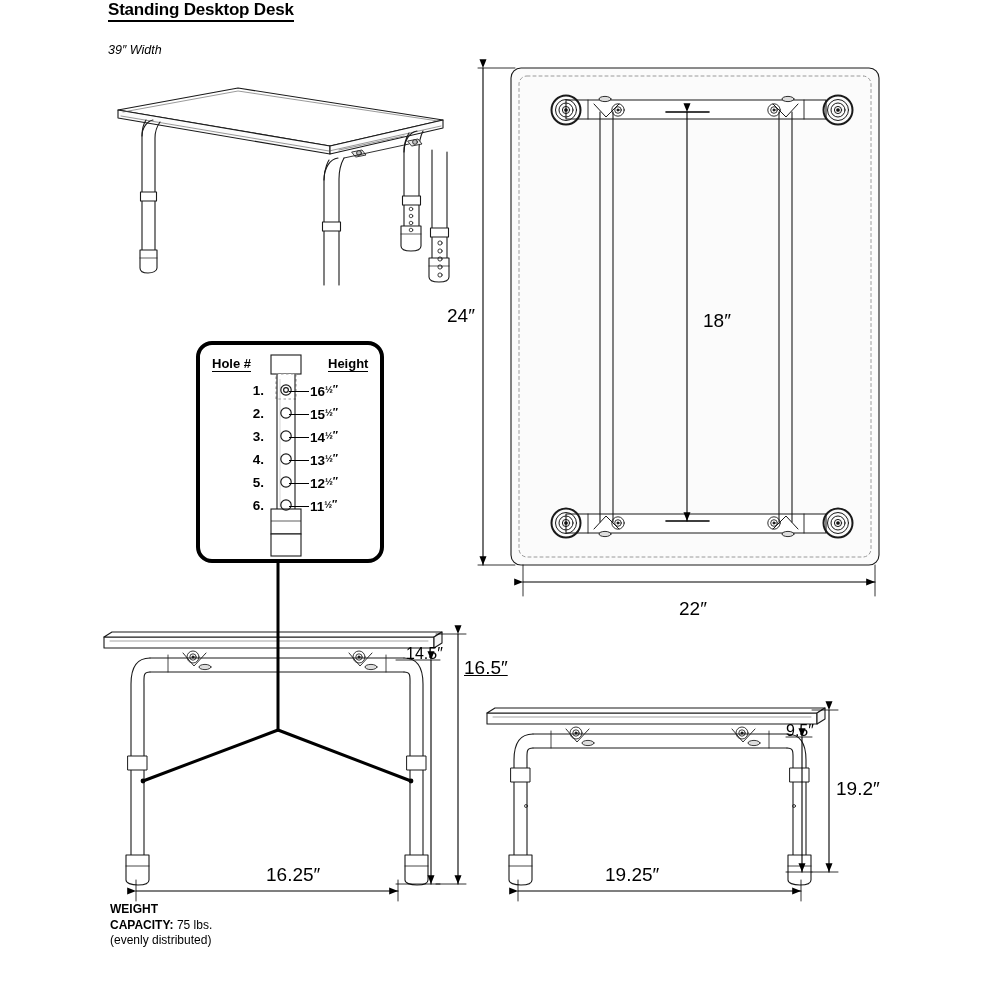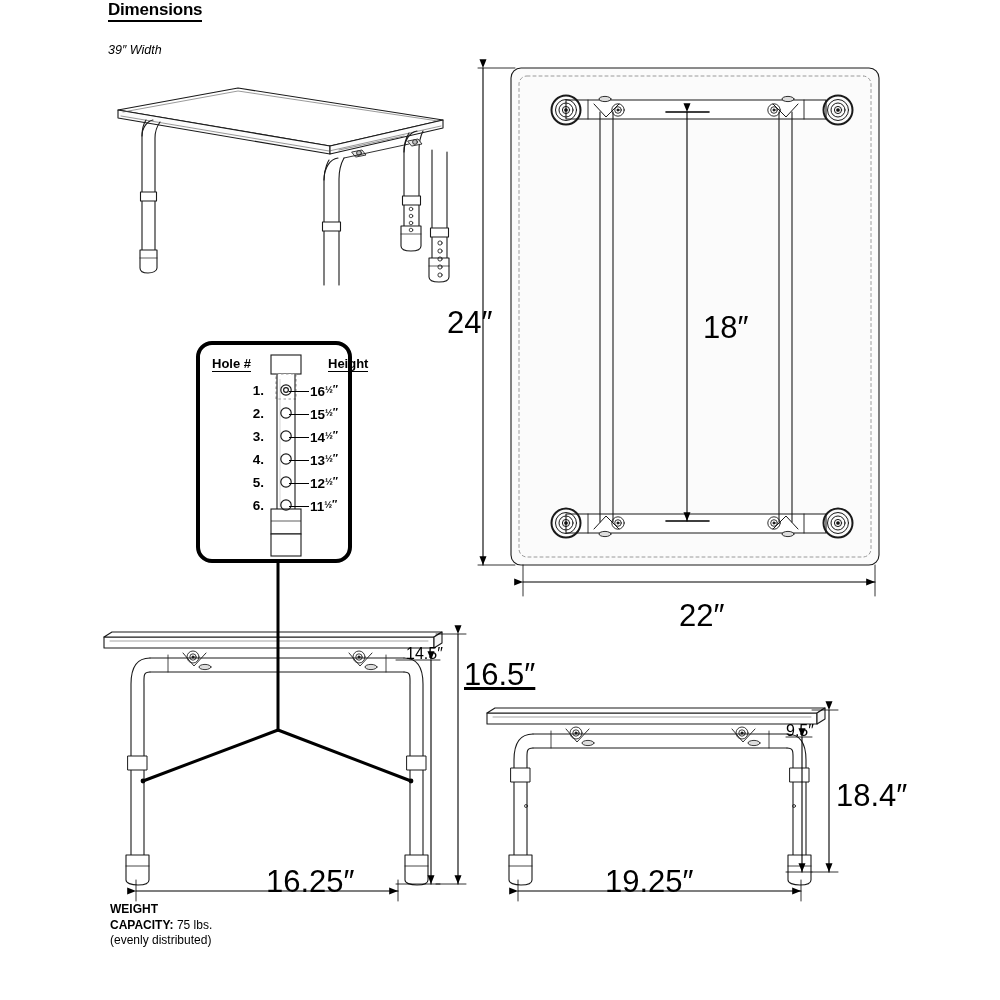--- a/index.html
+++ b/index.html
@@ -19,26 +19,26 @@
   }
   #subtitle{
     left:108px;top:43px;font-size:12.5px;font-style:italic;font-weight:normal;
   }
 
   
   #weight-block{left:110px;top:902px;font-size:12px;line-height:15.5px;}
   .wb-bold{font-weight:bold;}
 
   
-  .dim{font-size:31px;letter-spacing:0px;white-space:nowrap;}
+  .dim{font-size:19px;letter-spacing:0px;white-space:nowrap;}
   .dim-sm{font-size:16px;letter-spacing:0px;white-space:nowrap;}
 
   
   #hole-chart{
-    left:196px;top:341px;width:156px;height:222px;
+    left:196px;top:341px;width:188px;height:222px;
     border:4px solid #000;border-radius:16px;background:#fff;
     box-sizing:border-box;
   }
   .hc-head{
     position:absolute;font-size:13px;font-weight:bold;
     border-bottom:1.5px solid #000;line-height:14px;
   }
   #hc-head-hole{left:12px;top:12px;}
   #hc-head-height{left:108px;top:12px;margin-left:20px;}
   .hc-num{
@@ -49,21 +49,21 @@
     position:absolute;font-size:13.5px;font-weight:bold;left:110px;
   }
   .hc-lead{position:absolute;left:89px;height:1.2px;background:#000;width:20px;}
   .frac{font-size:9.5px;vertical-align:0.32em;letter-spacing:-0.3px;}
   .pr{font-size:11px;vertical-align:0.30em;}
 </style>
 </head>
 <body>
 
 <div class="abs" id="title-block">
-  <div><span class="title-line">Dimensions</span></div>
+  <div><span class="title-line">Standing Desktop Desk</span></div>
 </div>
 <div class="abs" id="subtitle">39″ Width</div>
 
 <svg class="abs" style="left:0;top:0;" width="1000" height="1000" viewBox="0 0 1000 1000">
   <defs>
     <marker id="ah" markerWidth="9" markerHeight="9" refX="8" refY="3.2" orient="auto">
       <path d="M0,0 L8,3.2 L0,6.4 z" fill="#000"></path>
     </marker>
     <marker id="ahs" markerWidth="8" markerHeight="8" refX="7" refY="2.8" orient="auto">
       <path d="M0,0 L7,2.8 L0,5.6 z" fill="#000"></path>
@@ -345,21 +345,21 @@
 
 <div class="abs dim" style="left:447px;top:305px;">24″</div>
 <div class="abs dim" style="left:703px;top:310px;">18″</div>
 <div class="abs dim" style="left:679px;top:598px;">22″</div>
 
 <div class="abs dim-sm" style="left:406px;top:645px;">14.5″</div>
 <div class="abs dim" style="left:464px;top:657px;text-decoration:underline;">16.5″</div>
 <div class="abs dim" style="left:243px;top:864px;margin-left:23px;">16.25″</div>
 
 <div class="abs dim-sm" style="left:786px;top:722px;">9.5″</div>
-<div class="abs dim" style="left:836px;top:778px;">18.4″</div>
+<div class="abs dim" style="left:836px;top:778px;">19.2″</div>
 <div class="abs dim" style="left:605px;top:864px;">19.25″</div>
 
 <div class="abs" id="hole-chart">
   <div class="hc-head" id="hc-head-hole">Hole #</div>
   <div class="hc-head" id="hc-head-height">Height</div>
 
   <svg class="abs" style="left:58px;top:4px;" width="56" height="210" viewBox="0 0 56 210">
     <g fill="none" stroke="#1a1a1a" stroke-width="1.1">
       <rect x="13" y="6" width="30" height="19" fill="#fff"></rect>
       <rect x="18" y="25" width="20" height="25" fill="#fff" stroke="#9a9a9a" stroke-dasharray="2.5,2.5"></rect>

